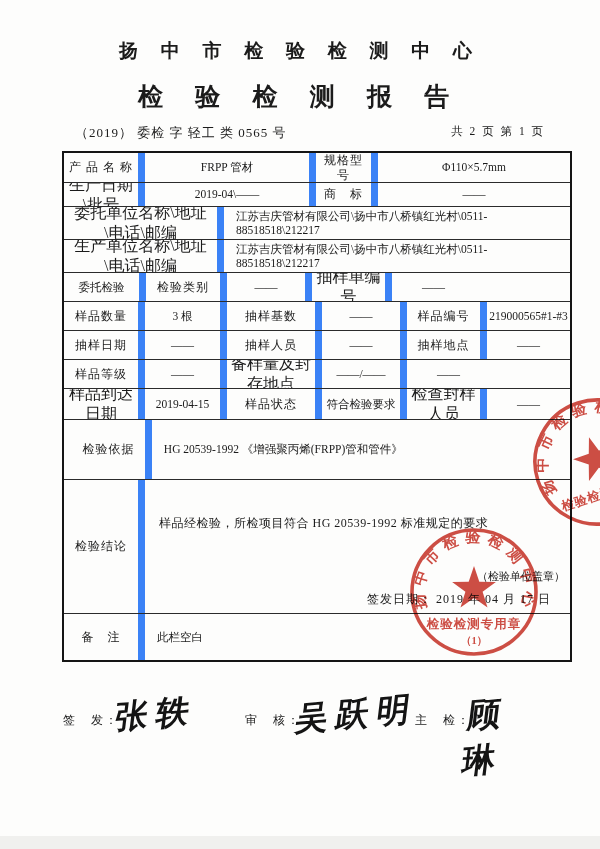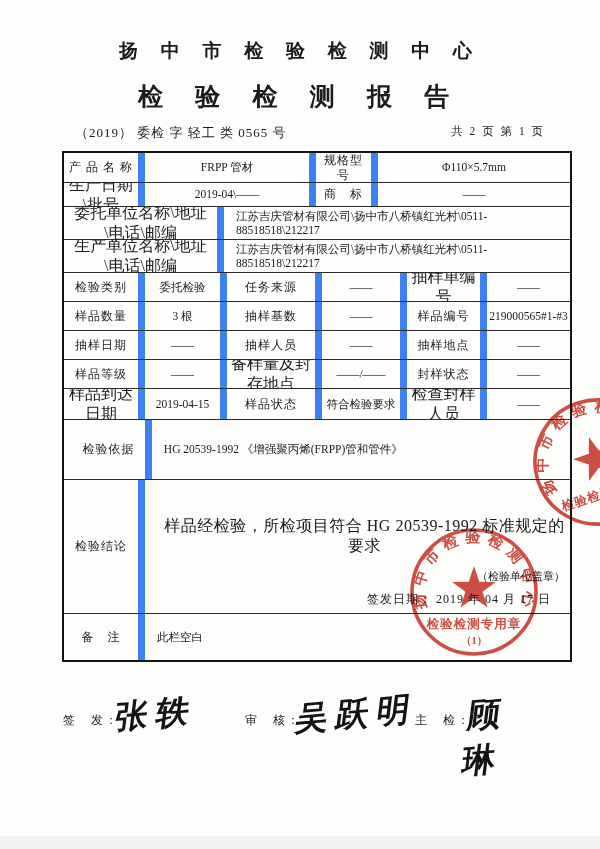--- a/index.html
+++ b/index.html
@@ -34,21 +34,21 @@
   .h-r1{height:30px;} .h-r2{height:24px;} .h-r34{height:33px;}
   .h-g{height:29px;} .h-r9{height:31px;} .h-r10{height:25px;}
   .h-r11{height:60px;padding-left:8px;} .h-r12{height:134px;} .h-r13{height:46px;}
   
   .c-a{width:81px;} .c-b{width:171px;} .c-c{width:62px;} .c-d{width:192px;}
   .c-wl{width:160px;} .c-wv{width:346px;}
   .g1{width:81px;} .g2{width:82px;} .g3{width:95px;} .g4{width:85px;} .g5{width:80px;} .g6{width:83px;}
   .c-sl{width:81px;} .c-sv{width:425px;}
 
   .conclusion-cell{position:relative;display:block;padding:0;}
-  .conclusion-text{position:absolute;left:14px;top:36px;font-size:16px;letter-spacing:.5px;}
+  .conclusion-text{position:absolute;left:14px;top:36px;font-size:12px;letter-spacing:.5px;}
   .seal-note{position:absolute;left:332px;top:90px;font-size:11px;}
   .issue-line{position:absolute;left:222px;top:112px;font-size:12px;letter-spacing:1px;}
 
   
   .sig-row{position:absolute;left:0;top:690px;width:520px;height:70px;}
   .sig-label{position:absolute;font-size:12px;letter-spacing:2px;top:22px;}
   .sig-name{position:absolute;font-size:33px;font-weight:bold;
     font-family:"DejaVu Serif","Liberation Serif",serif;
     transform:rotate(-5deg) skewX(-12deg);letter-spacing:8px;color:#141414;}
 
@@ -88,23 +88,22 @@
       <div class="tcell lbl c-wl small">委托单位名称\地址\电话\邮编</div>
       <div class="tcell val c-wv small left">江苏吉庆管材有限公司\扬中市八桥镇红光村\0511-88518518\212217</div>
     </div>
 
     <div class="trow h-r34">
       <div class="tcell lbl c-wl small">生产单位名称\地址\电话\邮编</div>
       <div class="tcell val c-wv small left">江苏吉庆管材有限公司\扬中市八桥镇红光村\0511-88518518\212217</div>
     </div>
 
     <div class="trow h-g">
+      <div class="tcell val g2">委托检验</div>
       <div class="tcell lbl g1">检验类别</div>
-      <div class="tcell val g2">委托检验</div>
-      <div class="tcell lbl g3">任务来源</div>
       <div class="tcell val g4">——</div>
       <div class="tcell lbl g5 small">抽样单编号</div>
       <div class="tcell val g6">——</div>
     </div>
 
     <div class="trow h-g">
       <div class="tcell lbl g1">样品数量</div>
       <div class="tcell val g2">3 根</div>
       <div class="tcell lbl g3">抽样基数</div>
       <div class="tcell val g4">——</div>
@@ -119,21 +118,20 @@
       <div class="tcell val g4">——</div>
       <div class="tcell lbl g5">抽样地点</div>
       <div class="tcell val g6">——</div>
     </div>
 
     <div class="trow h-g">
       <div class="tcell lbl g1">样品等级</div>
       <div class="tcell val g2">——</div>
       <div class="tcell lbl g3 small">备样量及封存地点</div>
       <div class="tcell val g4">——/——</div>
-      <div class="tcell lbl g5">封样状态</div>
       <div class="tcell val g6">——</div>
     </div>
 
     <div class="trow h-r9">
       <div class="tcell lbl g1 small">样品到达日期</div>
       <div class="tcell val g2">2019-04-15</div>
       <div class="tcell lbl g3">样品状态</div>
       <div class="tcell val g4 small">符合检验要求</div>
       <div class="tcell lbl g5 small">检查封样人员</div>
       <div class="tcell val g6">——</div>

